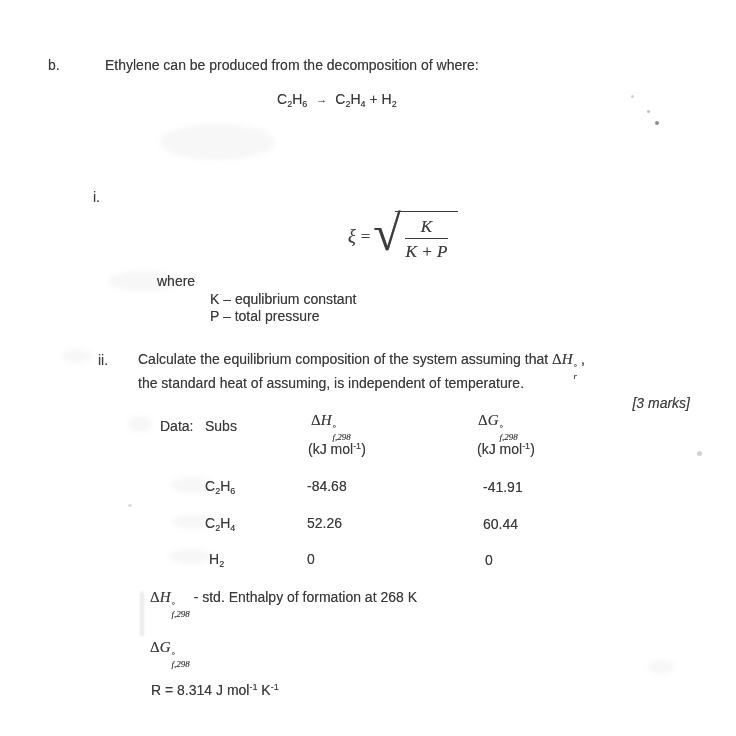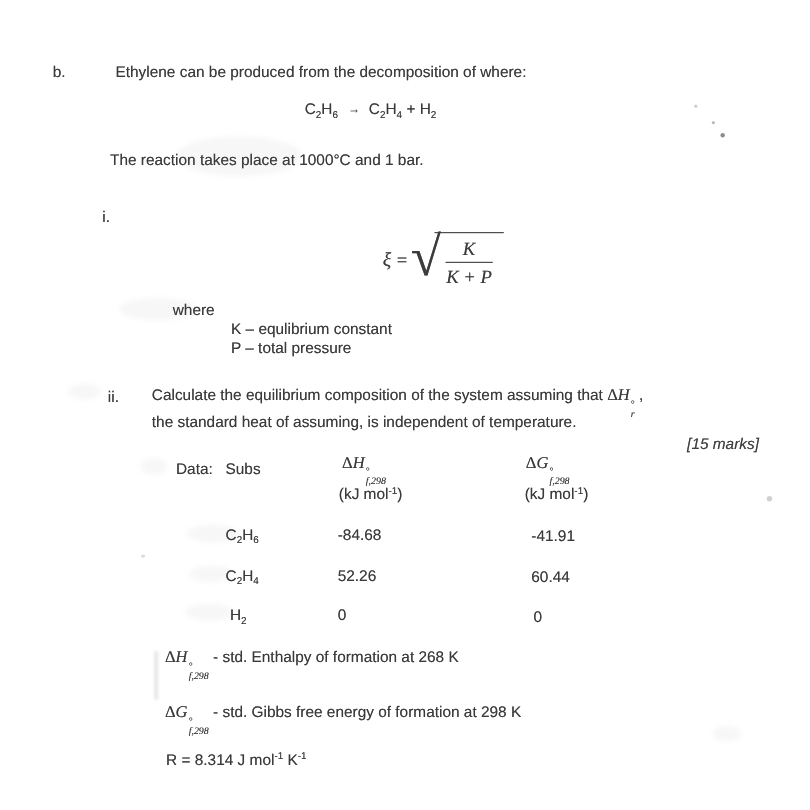--- a/index.html
+++ b/index.html
@@ -41,21 +41,20 @@
 </head>
 <body>
 
 <div id="page">
 
   <div class="abs" style="left:48px;top:57px">b.</div>
   <div class="abs" style="left:105px;top:57px">Ethylene can be produced from the decomposition of where:</div>
 
   <div class="abs" style="left:277px;top:91px"><span>C</span><span class="sub">2</span><span>H</span><span class="sub">6</span><span class="arrow">→</span><span>C</span><span class="sub">2</span><span>H</span><span class="sub">4</span><span> + H</span><span class="sub">2</span></div>
 
-  <div class="abs" style="left:100px;top:137px">The reaction takes place at 1000°C and 1 bar.</div>
 
   <div class="abs" style="left:93px;top:189px">i.</div>
 
   <div class="abs formula" style="left:348px;top:211px">
     <span class="lhs">ξ</span>
     <span class="eqsign">=</span>
     <span class="sqrt">
       <span class="radical">√</span>
       <span class="root-content">
         <span class="frac">
@@ -69,21 +68,21 @@
   <div class="abs" style="left:157px;top:273px">where</div>
   <div class="abs" style="left:210px;top:291px">K – equlibrium constant</div>
   <div class="abs" style="left:210px;top:308px">P – total pressure</div>
 
   <div class="abs" style="left:98px;top:352px">ii.</div>
   <div class="abs" style="left:138px;top:351px"><span>Calculate the equilibrium composition of the system assuming that  </span><span class="mu">Δ</span><span class="mi">H</span><span class="ss">
         <span class="ss-sup">°</span>
         <span class="ss-sub">r</span>
       </span><span> ,</span></div>
   <div class="abs" style="left:138px;top:375px">the standard heat of assuming, is independent of temperature.</div>
-  <div class="abs marks" style="left:510px;top:395px">[15 marks]</div>
+  <div class="abs marks" style="left:510px;top:395px">[3 marks]</div>
 
   <div class="abs" style="left:160px;top:418px">Data:</div>
   <div class="abs" style="left:205px;top:418px">Subs</div>
   <div class="abs" style="left:311px;top:412px"><span class="mu">Δ</span><span class="mi">H</span><span class="ss">
         <span class="ss-sup">°</span>
         <span class="ss-sub">f,298</span>
       </span></div>
   <div class="abs" style="left:308px;top:441px"><span>(kJ mol</span><span class="sup">-1</span><span>)</span></div>
   <div class="abs" style="left:478px;top:412px"><span class="mu">Δ</span><span class="mi">G</span><span class="ss">
         <span class="ss-sup">°</span>
@@ -103,21 +102,21 @@
   <div class="abs" style="left:307px;top:551px">0</div>
   <div class="abs" style="left:485px;top:552px">0</div>
 
   <div class="abs" style="left:150px;top:589px"><span class="mu">Δ</span><span class="mi">H</span><span class="ss">
         <span class="ss-sup">°</span>
         <span class="ss-sub">f,298</span>
       </span><span> - std. Enthalpy of formation at 268 K</span></div>
   <div class="abs" style="left:150px;top:639px"><span class="mu">Δ</span><span class="mi">G</span><span class="ss">
         <span class="ss-sup">°</span>
         <span class="ss-sub">f,298</span>
-      </span><span> - std. Gibbs free energy of formation at 298 K</span></div>
+      </span></div>
   <div class="abs" style="left:151px;top:682px"><span>R = 8.314 J mol</span><span class="sup">-1</span><span> K</span><span class="sup">-1</span></div>
 
   <div class="smudge" style="left:160px;top:124px;width:115px;height:36px"></div>
   <div class="smudge" style="left:108px;top:271px;width:72px;height:20px"></div>
   <div class="smudge" style="left:62px;top:349px;width:30px;height:14px"></div>
   <div class="smudge" style="left:170px;top:477px;width:46px;height:16px"></div>
   <div class="smudge" style="left:172px;top:514px;width:40px;height:15px"></div>
   <div class="smudge" style="left:168px;top:549px;width:44px;height:15px"></div>
   <div class="smudge" style="left:128px;top:416px;width:24px;height:16px"></div>
   <div class="smudge" style="left:648px;top:660px;width:26px;height:14px"></div>

